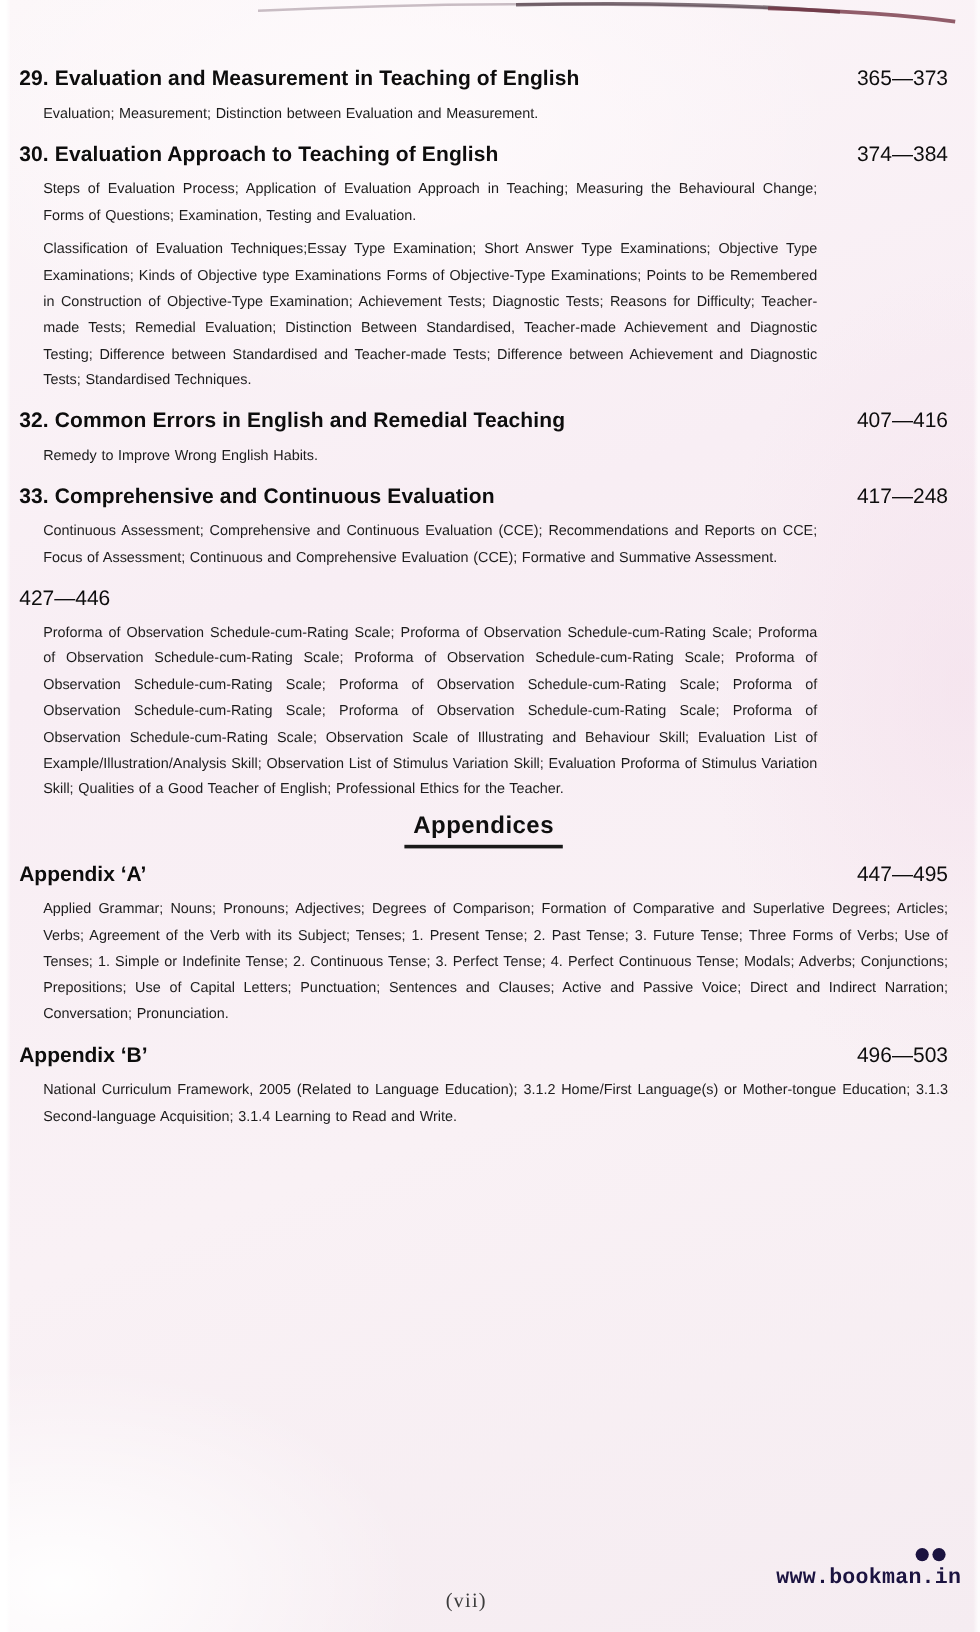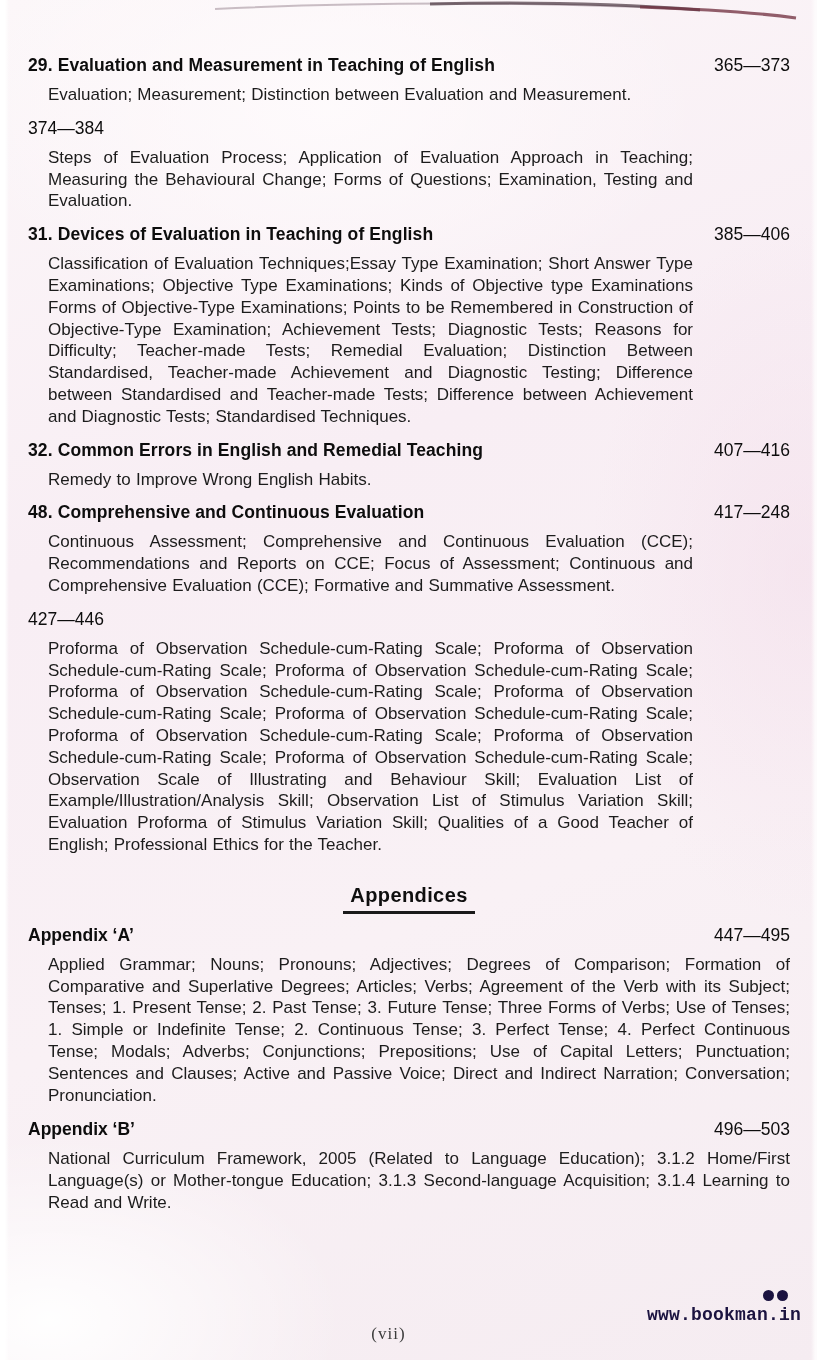--- a/index.html
+++ b/index.html
@@ -14,33 +14,33 @@
       radial-gradient(ellipse 500px 300px at 40% 8%, rgba(255,252,253,0.8), rgba(255,252,253,0) 75%),
       linear-gradient(160deg, #fcf7f9 0%, #f8eef4 35%, #f9f1f5 65%, #f5ecf1 100%);
   }
   .edge-left  { position: absolute; left: 0; top: 0; bottom: 0; width: 9px;
                 background: linear-gradient(90deg, #ffffff 55%, rgba(255,255,255,0)); }
   .edge-right { position: absolute; right: 0; top: 0; bottom: 0; width: 6px;
                 background: linear-gradient(270deg, #fdfbfc 30%, rgba(255,255,255,0)); }
 
   .scan-line { position: absolute; top: 0; left: 0; }
 
-  .content { position: absolute; top: 0; left: 0; right: 0; padding: 54px 27px 0 28px; color: #161616; }
+  .content { position: absolute; top: 0; left: 0; right: 0; padding: 54px 27px 0 16px; color: #161616; }
 
   .entry-head { display: flex; justify-content: space-between; align-items: baseline; margin-top: 11px; }
   .entry-head.first { margin-top: 0; }
   .chapter-title { font-size: 17.5px; line-height: 23px; font-weight: 700; color: #0d0d0d; letter-spacing: 0.1px; }
   .chapter-title .num { margin-right: 5px; }
   .page-range { font-size: 17.5px; line-height: 23px; font-weight: 400; color: #0d0d0d; white-space: nowrap; }
 
-  .desc { margin: 7px 0 0 20px; font-size: 17px; line-height: 21.8px; color: #1c1c1c;
+  .desc { margin: 7px 0 0 20px; font-size: 12px; line-height: 21.8px; color: #1c1c1c;
           text-align: justify; word-spacing: 0.5px; }
   .desc.narrow { width: 645px; }
 
-  .appendices-heading-row { text-align: center; margin-top: 28px; height: 28px; }
+  .appendices-heading-row { text-align: center; margin-top: 8px; height: 28px; }
   .appendices-heading { display: inline-block; font-size: 20px; font-weight: 700; color: #0f0f0f;
           letter-spacing: 0.4px; border-bottom: 3px solid #1a1a1a; padding: 0 7px 4px 7px; }
 
   .appendix-head { display: flex; justify-content: space-between; align-items: baseline; margin-top: 12px; }
   .appendix-title { font-size: 17.5px; line-height: 23px; font-weight: 700; color: #0d0d0d; }
 
   .footer { position: absolute; left: 0; right: 0; bottom: 0; height: 80px; }
   .page-number { position: absolute; left: 0; right: 0; bottom: 16px; text-align: center;
           transform: translateX(-20px); font-family: "Liberation Serif", serif;
           font-size: 17px; color: #3c3c3c; letter-spacing: 1px; }
@@ -69,44 +69,41 @@
     <section>
       <div class="entry-head first">
         <h2 class="chapter-title"><span class="num">29.</span><span>Evaluation and Measurement in Teaching of English</span></h2>
         <span class="page-range">365—373</span>
       </div>
       <p class="desc narrow">Evaluation; Measurement; Distinction between Evaluation and Measurement.</p>
     </section>
 
     <section>
       <div class="entry-head">
+        <h2 class="chapter-title"><span class="num">30.</span><span>Evaluation Approach to Teaching of English</span></h2>
         <span class="page-range">374—384</span>
       </div>
       <p class="desc narrow">Steps of Evaluation Process; Application of Evaluation Approach in Teaching; Measuring the Behavioural Change; Forms of Questions; Examination, Testing and Evaluation.</p>
     </section>
 
     <section>
-      <div class="entry-head">
-        <h2 class="chapter-title"><span class="num">31.</span><span>Devices of Evaluation in Teaching of English</span></h2>
-        <span class="page-range">385—406</span>
-      </div>
       <p class="desc narrow">Classification of Evaluation Techniques;Essay Type Examination; Short Answer Type Examinations; Objective Type Examinations; Kinds of Objective type Examinations Forms of Objective-Type Examinations; Points to be Remembered in Construction of Objective-Type Examination; Achievement Tests; Diagnostic Tests; Reasons for Difficulty; Teacher-made Tests; Remedial Evaluation; Distinction Between Standardised, Teacher-made Achievement and Diagnostic Testing; Difference between Standardised and Teacher-made Tests; Difference between Achievement and Diagnostic Tests; Standardised Techniques.</p>
     </section>
 
     <section>
       <div class="entry-head">
         <h2 class="chapter-title"><span class="num">32.</span><span>Common Errors in English and Remedial Teaching</span></h2>
         <span class="page-range">407—416</span>
       </div>
       <p class="desc narrow">Remedy to Improve Wrong English Habits.</p>
     </section>
 
     <section>
       <div class="entry-head">
-        <h2 class="chapter-title"><span class="num">48.</span><span>Comprehensive and Continuous Evaluation</span></h2>
+        <h2 class="chapter-title"><span class="num">33.</span><span>Comprehensive and Continuous Evaluation</span></h2>
         <span class="page-range">417—248</span>
       </div>
       <p class="desc narrow">Continuous Assessment; Comprehensive and Continuous Evaluation (CCE); Recommendations and Reports on CCE; Focus of Assessment; Continuous and Comprehensive Evaluation (CCE); Formative and Summative Assessment.</p>
     </section>
 
     <section>
       <div class="entry-head">
         <span class="page-range">427—446</span>
       </div>
       <p class="desc narrow">Proforma of Observation Schedule-cum-Rating Scale; Proforma of Observation Schedule-cum-Rating Scale; Proforma of Observation Schedule-cum-Rating Scale; Proforma of Observation Schedule-cum-Rating Scale; Proforma of Observation Schedule-cum-Rating Scale; Proforma of Observation Schedule-cum-Rating Scale; Proforma of Observation Schedule-cum-Rating Scale; Proforma of Observation Schedule-cum-Rating Scale; Proforma of Observation Schedule-cum-Rating Scale; Observation Scale of Illustrating and Behaviour Skill; Evaluation List of Example/Illustration/Analysis Skill; Observation List of Stimulus Variation Skill; Evaluation Proforma of Stimulus Variation Skill; Qualities of a Good Teacher of English; Professional Ethics for the Teacher.</p>

